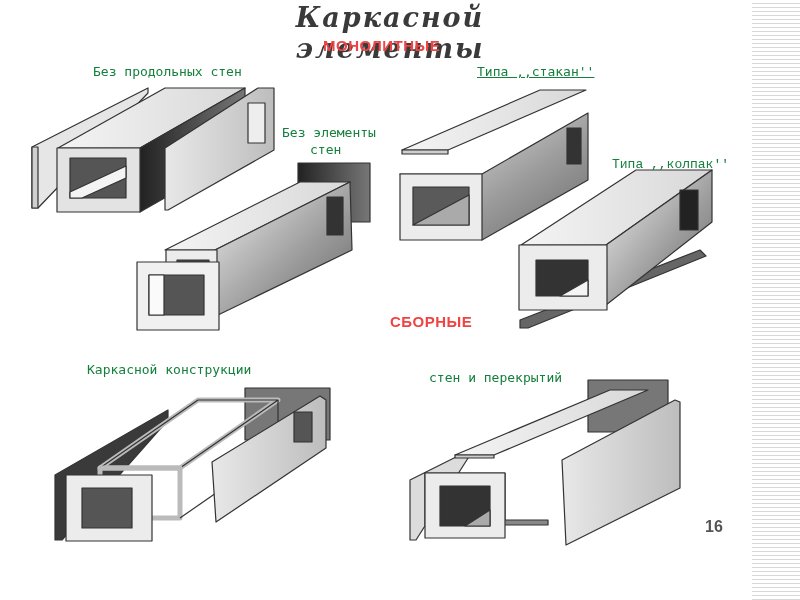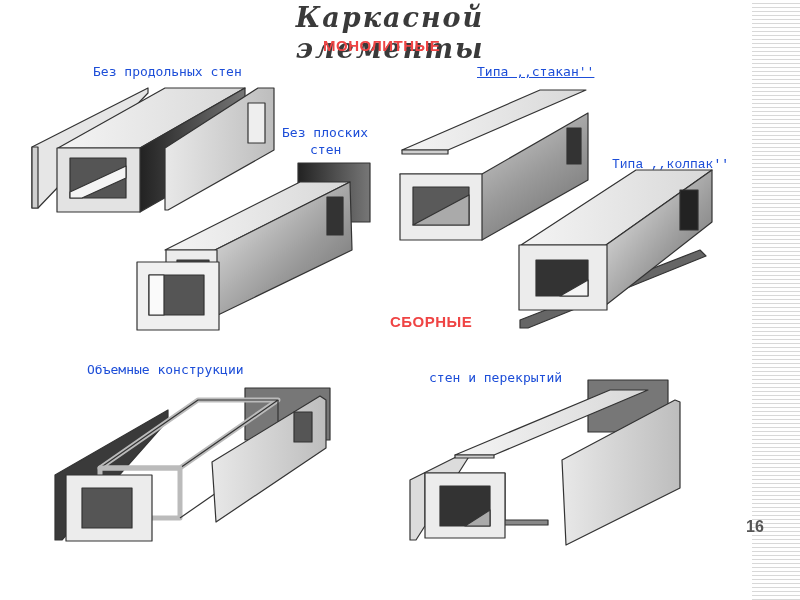--- a/index.html
+++ b/index.html
@@ -13,42 +13,42 @@
     position: absolute; right: 0; top: 0; width: 48px; height: 600px;
     background: repeating-linear-gradient(to bottom, #ffffff 0px, #ffffff 3px, #d8d8d8 3px, #d8d8d8 4px);
   }
   .title {
     position: absolute; left: 200px; top: 2px; width: 380px; text-align: center;
     font-family: "DejaVu Serif", serif; font-style: italic; font-weight: bold;
     font-size: 27px; color: #3a3a3a; letter-spacing: 2px;
   }
   .label {
     position: absolute; font-family: "DejaVu Sans Mono", monospace;
-    font-size: 13px; color: #1d4ed8; white-space: nowrap; line-height: 16px;
+    font-size: 13px; color: #15803d; white-space: nowrap; line-height: 16px;
   }
   .section { font-family: "Liberation Sans", sans-serif; font-weight: bold; font-size: 15px; color: #ef4444; letter-spacing: 0.5px; }
-  .pagenum { position: absolute; left: 746px; top: 518px; font-family: "Liberation Sans", sans-serif; font-weight: bold; font-size: 16px; color: #555; }
+  .pagenum { position: absolute; left: 705px; top: 518px; font-family: "Liberation Sans", sans-serif; font-weight: bold; font-size: 16px; color: #555; }
   svg.art { position: absolute; left: 0; top: 0; }
 </style>
 </head>
 <body>
 
 <div class="slide">
   <div class="stripes"></div>
 
   <div class="title">Каркасной элементы</div>
   <div class="label section" style="left:323px;top:38px;">МОНОЛИТНЫЕ</div>
   <div class="label section" style="left:344px;top:314px;margin-left:46px;">СБОРНЫЕ</div>
 
   <div class="label" style="left:93px;top:64px;">Без продольных стен</div>
-  <div class="label" style="left:282px;top:125px;">Без плоских</div>
+  <div class="label" style="left:282px;top:125px;">Без элементы</div>
   <div class="label" style="left:310px;top:142px;">стен</div>
   <div class="label" style="left:477px;top:64px;text-decoration:underline;">Типа ,,стакан''</div>
   <div class="label" style="left:612px;top:157px;font-family:Liberation Mono, monospace;">Типа ,,колпак''</div>
-  <div class="label" style="left:87px;top:362px;">Объемные конструкции</div>
+  <div class="label" style="left:87px;top:362px;">Каркасной конструкции</div>
   <div class="label" style="left:429px;top:370px;text-align:right;">стен и перекрытий</div>
 
   <div class="pagenum">16</div>
 
   <svg class="art" width="800" height="600" viewBox="0 0 800 600">
     <defs>
       <linearGradient id="gSide" x1="0" y1="0" x2="1" y2="1">
         <stop offset="0" stop-color="#f0f0f0"></stop>
           <stop offset="0.6" stop-color="#9a9a9a"></stop>
           <stop offset="1" stop-color="#6a6a6a"></stop>

